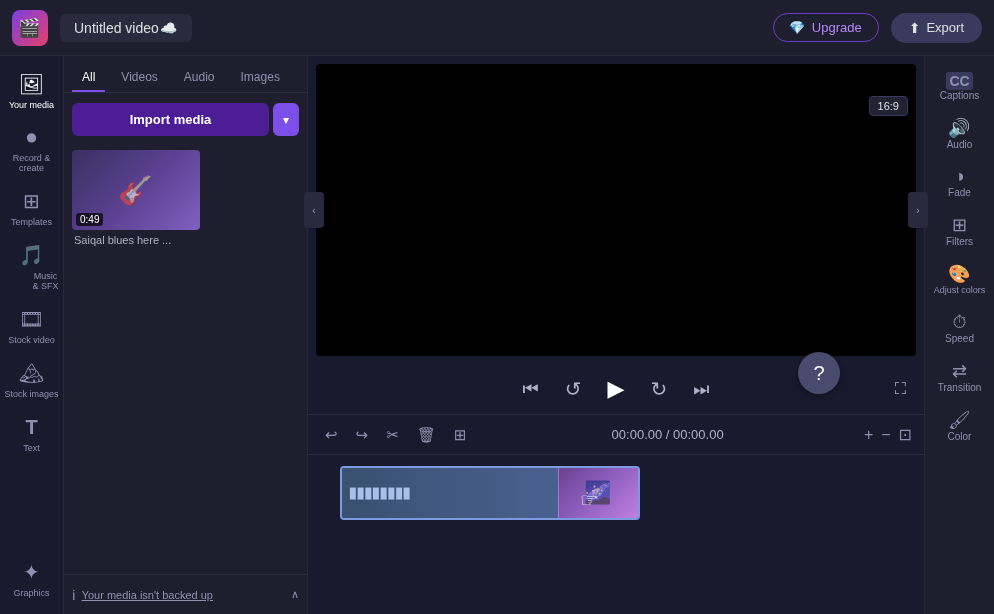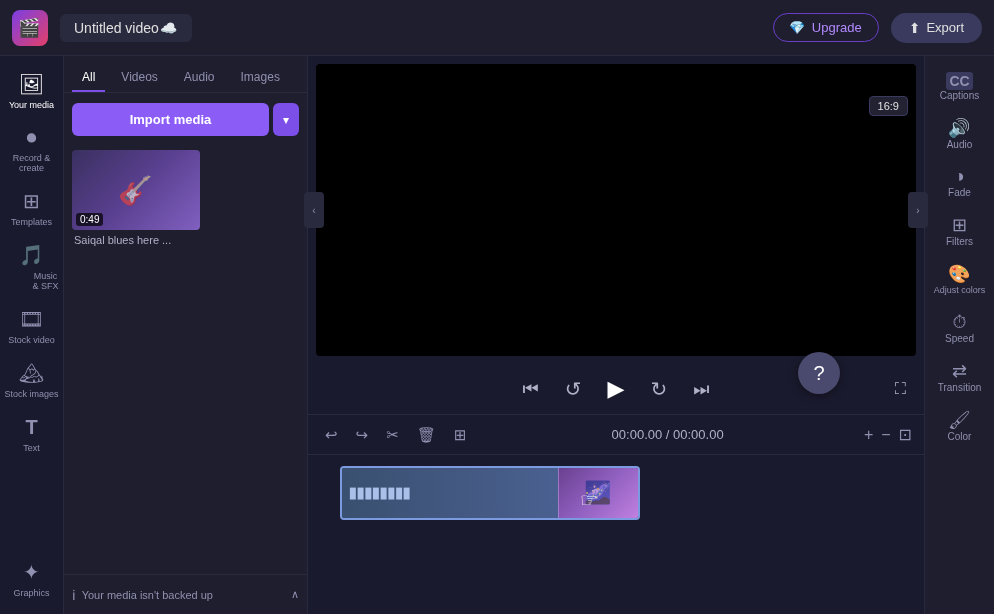--- a/index.html
+++ b/index.html
@@ -115,21 +115,21 @@
       border-bottom: 2px solid transparent;
     }
     .media-tab.active { color: #fff; border-bottom: 2px solid #7b4fe8; }
     .import-row {
       padding: 10px 8px;
       display: flex;
       gap: 4px;
     }
     .import-btn {
       flex: 1;
-      background: #8b5cf6;
+      background: #4c1d95;
       border: none;
       color: #fff;
       border-radius: 6px;
       padding: 9px 0;
       font-size: 13px;
       font-weight: 600;
       cursor: pointer;
     }
     .import-dropdown {
       background: #7b4fe8;
@@ -185,21 +185,21 @@
     .media-panel-footer {
       padding: 10px 8px;
       border-top: 1px solid #2a2a3e;
       display: flex;
       align-items: center;
       gap: 6px;
       font-size: 11px;
       color: #9090b0;
     }
     .backup-icon { font-size: 14px; }
-    .backup-text { flex: 1; }
+    .backup-text { flex: 1; text-decoration: underline; }
     .backup-chevron { cursor: pointer; }
 
     
     .preview-area {
       flex: 1;
       display: flex;
       flex-direction: column;
       background: #1a1a2e;
       position: relative;
     }

